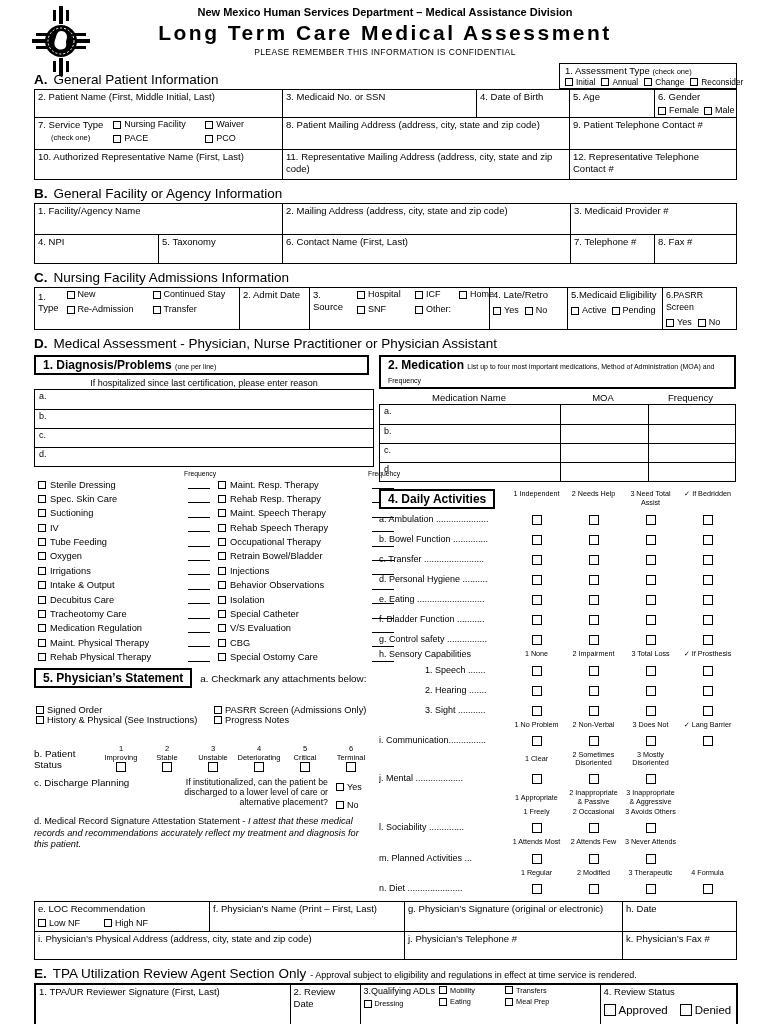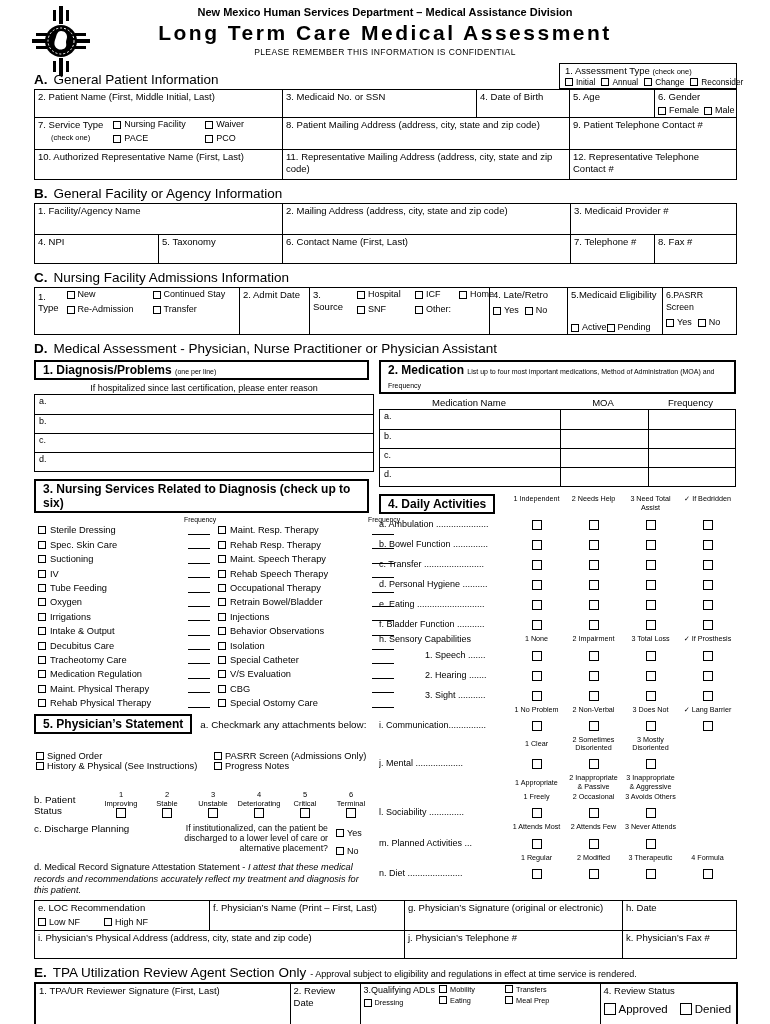--- a/index.html
+++ b/index.html
@@ -274,21 +274,21 @@
                   <span class="cb"></span>
                   <span>Yes</span>
                 </span>
             <span class="opt">
                   <span class="cb"></span>
                   <span>No</span>
                 </span>
           </div>
         </td>
         <td><span>5.Medicaid Eligibility</span>
-          <div class="row" style="margin-top:21px">
+          <div class="row" style="gap:5px;margin-top:4px">
             <span class="opt">
                   <span class="cb"></span>
                   <span>Active</span>
                 </span>
             <span class="opt">
                   <span class="cb"></span>
                   <span>Pending</span>
                 </span>
           </div>
         </td>
@@ -332,21 +332,20 @@
           <div class="fr">
               <span>c.</span>
               <span></span>
             </div>
           <div class="fr">
               <span>d.</span>
               <span></span>
             </div>
         </div>
 
-        <div class="hbox" style="width:335px;margin-top:7px">3. Nursing Services Related to Diagnosis (check up to six)</div>
         <div class="ns" style="margin-top:3px">
           <div></div>
             <div class="fh">Frequency</div>
           <div></div>
             <div class="fh">Frequency</div>
         </div>
         <div class="ns">
           <div class="nsi">
               <span class="cb"></span>
               <span>Sterile Dressing</span>
@@ -594,20 +593,27 @@
           </div>
         <div class="dg">
             <div class="dl">e. Eating ...........................</div>
             <div class="dc"><span class="cb lg"></span></div>
             <div class="dc"><span class="cb lg"></span></div>
             <div class="dc"><span class="cb lg"></span></div>
             <div class="dc"><span class="cb lg"></span></div>
           </div>
         <div class="dg">
             <div class="dl">f. Bladder Function ...........</div>
+            <div class="dc"><span class="cb lg"></span></div>
+            <div class="dc"><span class="cb lg"></span></div>
+            <div class="dc"><span class="cb lg"></span></div>
+            <div class="dc"><span class="cb lg"></span></div>
+          </div>
+        <div class="dg">
+            <div class="dl">g. Control safety ................</div>
             <div class="dc"><span class="cb lg"></span></div>
             <div class="dc"><span class="cb lg"></span></div>
             <div class="dc"><span class="cb lg"></span></div>
             <div class="dc"><span class="cb lg"></span></div>
           </div>
         <div class="dg">
           <div class="dl">h. Sensory Capabilities</div>
           <div class="dh">1 None</div>
           <div class="dh">2 Impairment</div>
           <div class="dh">3 Total Loss</div>

